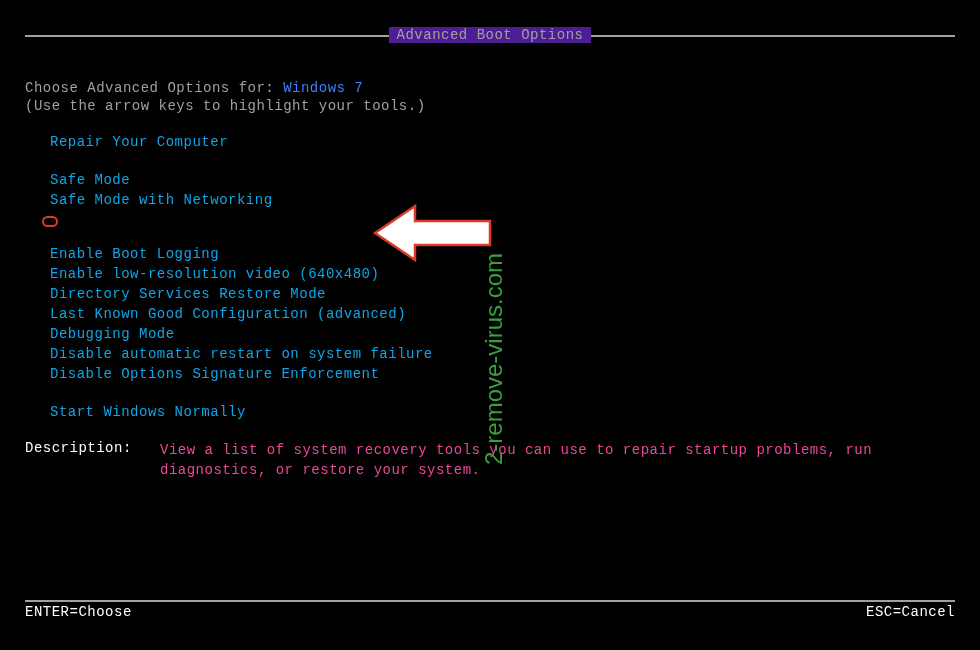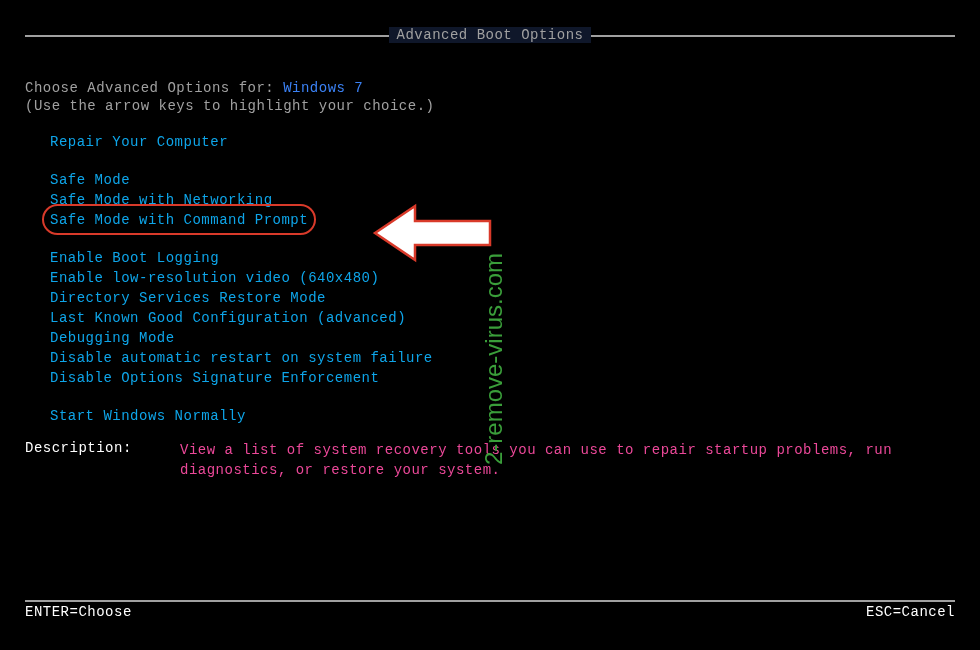--- a/index.html
+++ b/index.html
@@ -18,21 +18,21 @@
       position: absolute;
       top: 35px;
       left: 25px;
       right: 25px;
       border-top: 2px solid #a0a0a0;
       text-align: center;
     }
     .title-text {
       position: relative;
       top: -10px;
-      background: #0f172a;
+      background: #4c1d95;
       padding: 0 8px;
       display: inline-block;
     }
     .content {
       position: absolute;
       top: 80px;
       left: 25px;
       right: 25px;
     }
     .prompt-line { margin-bottom: 2px; }
@@ -65,21 +65,20 @@
       left: 370px;
       top: 198px;
       pointer-events: none;
     }
     .desc-block {
       position: absolute;
       top: 440px;
       left: 25px;
       right: 25px;
       display: flex;
-      gap: 20px;
     }
     .desc-label {
       color: #fff;
       width: 135px;
       flex-shrink: 0;
     }
     .desc-text {
       color: #ec4899;
       line-height: 20px;
     }
@@ -113,31 +112,30 @@
 <body>
 
 <div class="title-bar">
   <span class="title-text">Advanced Boot Options</span>
 </div>
 
 <div class="content">
   <div class="prompt-line">
     <span>Choose Advanced Options for: </span><span class="os-name">Windows 7</span>
   </div>
-  <div class="prompt-line">(Use the arrow keys to highlight your choice.)</div>
+  <div class="prompt-line">(Use the arrow keys to highlight your tools.)</div>
 
   <div class="menu-block group-gap">
     <div class="menu-item">Repair Your Computer</div>
   </div>
 
   <div class="menu-block group-gap">
     <div class="menu-item">Safe Mode</div>
     <div class="menu-item">Safe Mode with Networking</div>
     <div class="menu-item highlight-wrap">
-      <span>Safe Mode with Command Prompt</span>
       <span class="red-circle"></span>
     </div>
   </div>
 
   <div class="menu-block group-gap">
     <div class="menu-item">Enable Boot Logging</div>
     <div class="menu-item">Enable low-resolution video (640x480)</div>
     <div class="menu-item">Directory Services Restore Mode</div>
     <div class="menu-item">Last Known Good Configuration (advanced)</div>
     <div class="menu-item">Debugging Mode</div>

